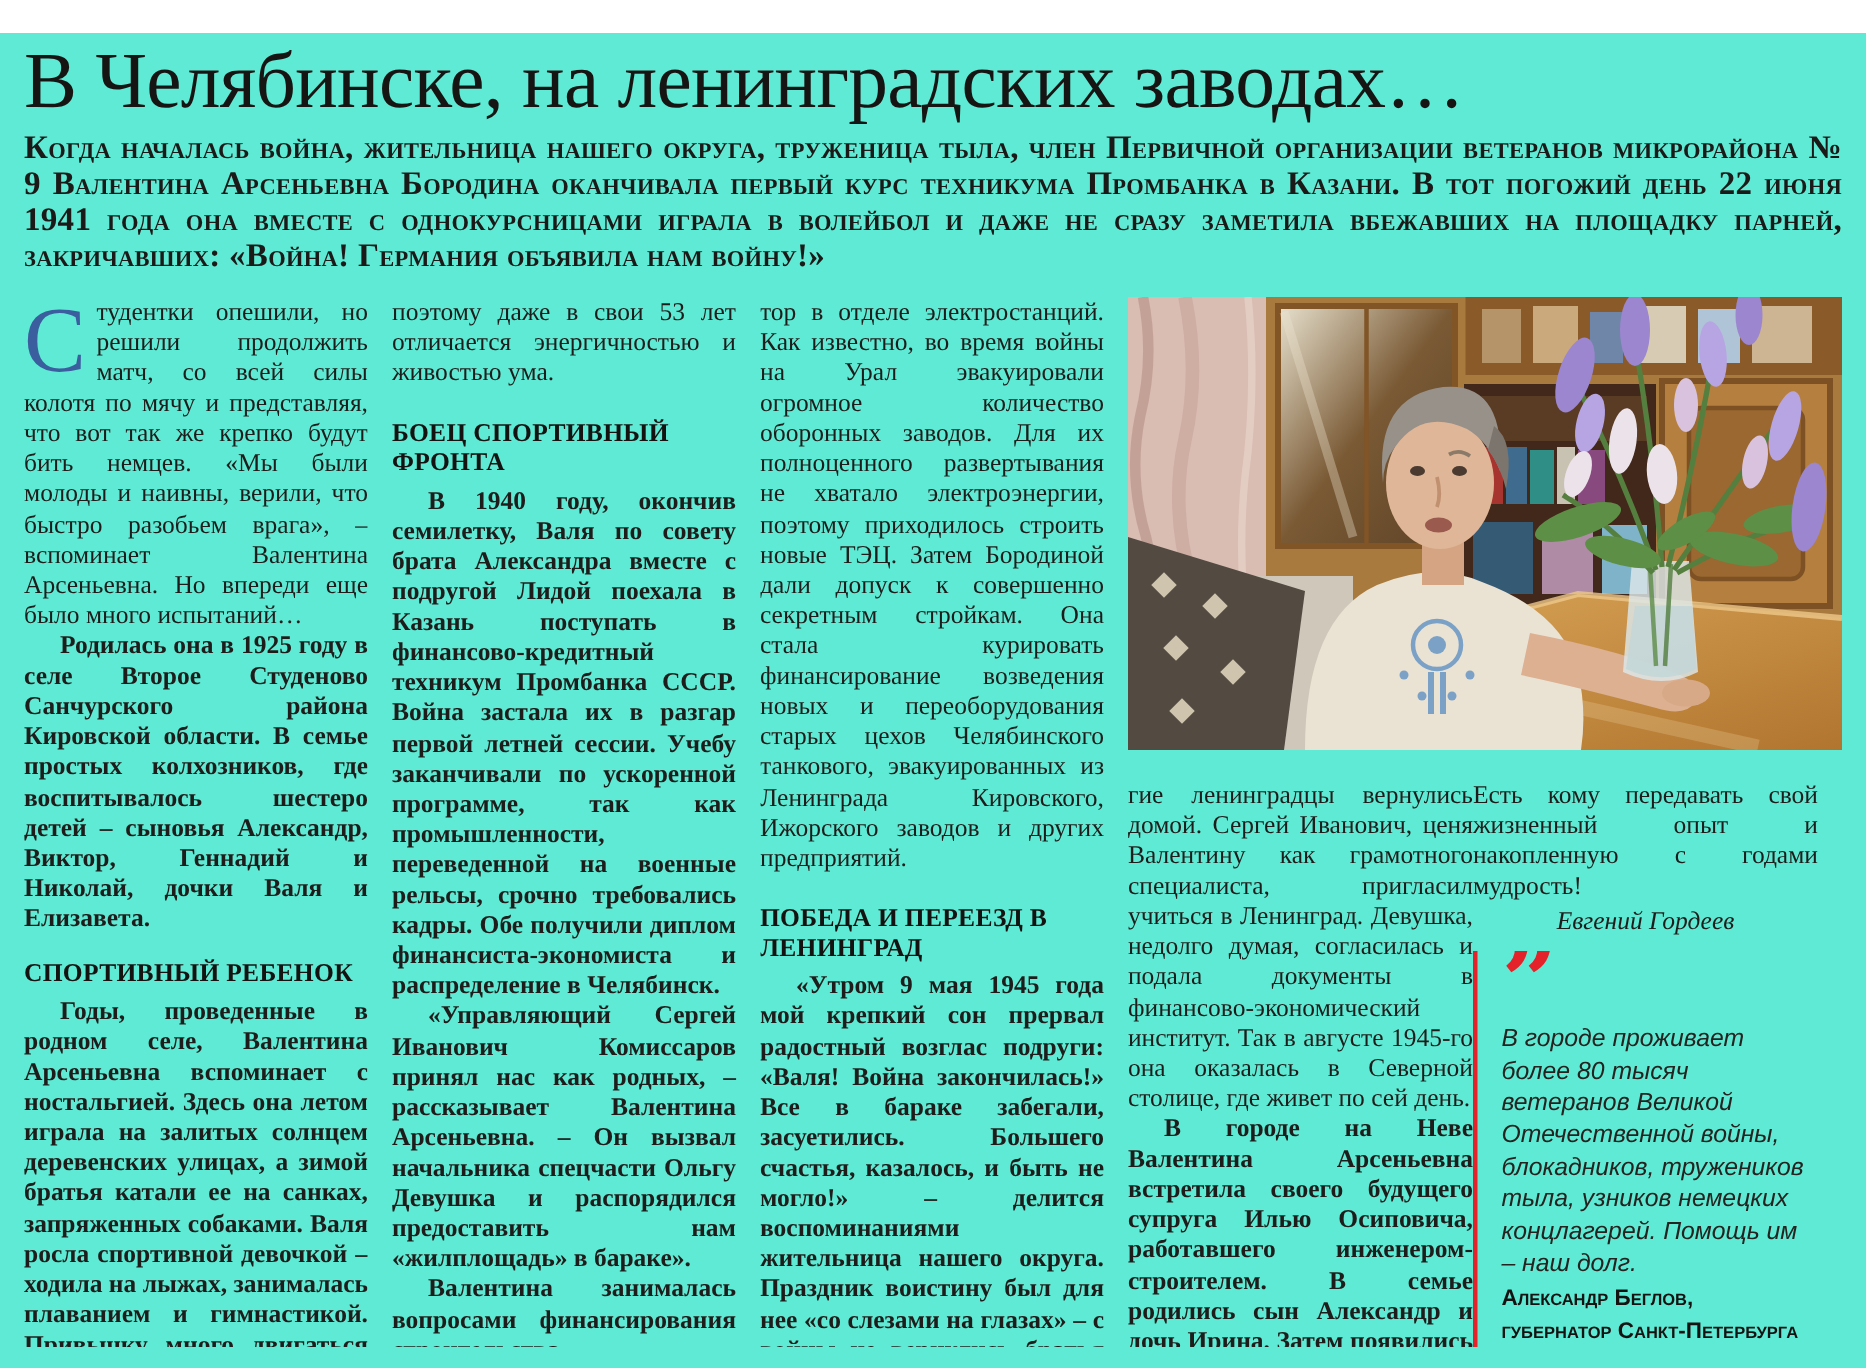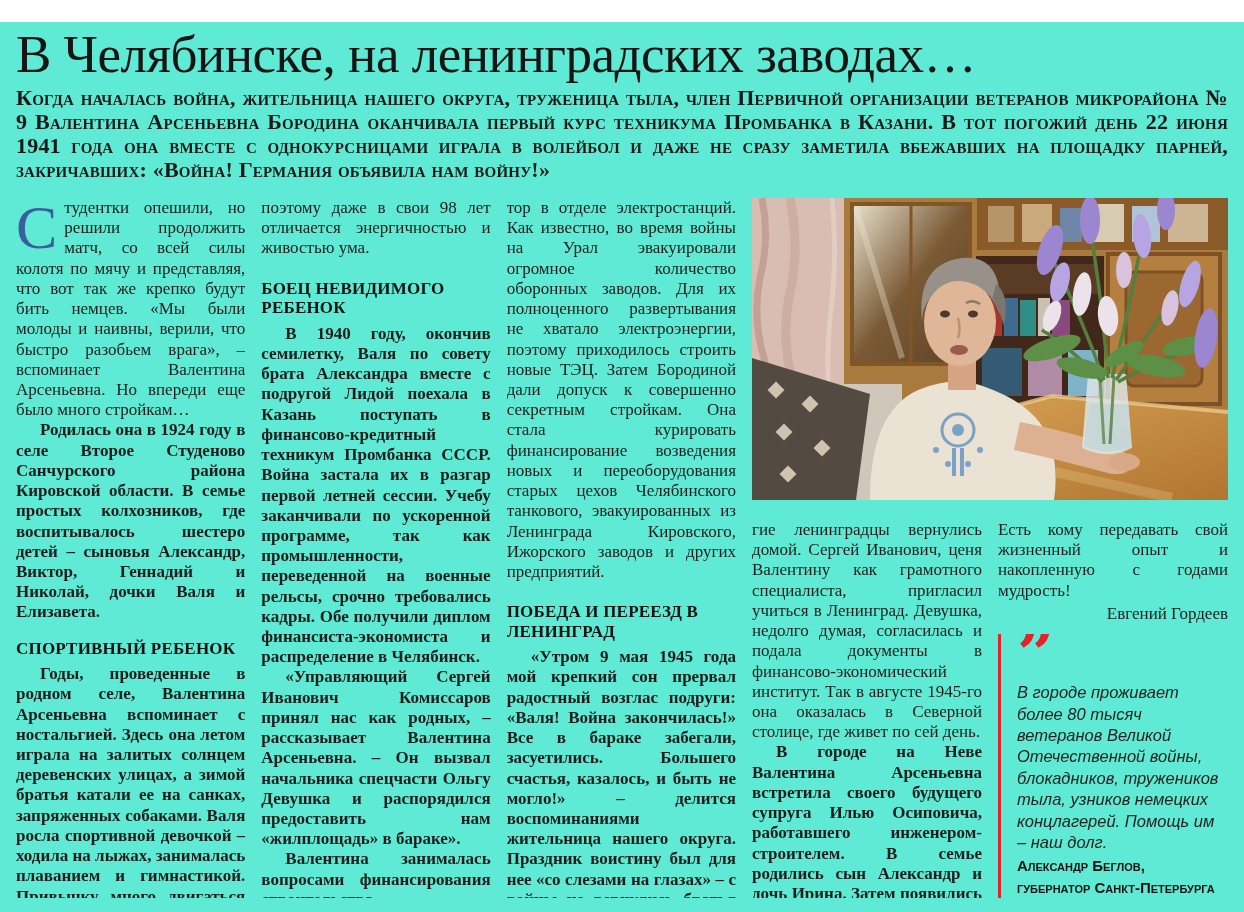--- a/index.html
+++ b/index.html
@@ -17,41 +17,41 @@
     position:absolute; left:16px; top:64px; width:1212px;
     font-variant:small-caps; font-weight:700; font-size:22px;
     line-height:24px; text-align:justify; color:#1b1a18; letter-spacing:0.2px;
   }
   .cols{
     position:absolute; left:16px; top:176px; width:1212px; height:700px;
     display:flex; gap:16px;
   }
   .col{ width:230px; height:700px; overflow:hidden; }
   .right{ width:476px; height:700px; }
-  .subcols{ display:flex; gap:16px; height:378px; overflow:hidden; }
+  .subcols{ display:flex; height:378px; overflow:hidden; }
   .subcols .col{ height:378px; }
 
   p.body{
     font-size:17px; line-height:1.19; text-align:justify; color:#1e1d1b;
   }
   p.indent{ text-indent:24px;font-weight:bold; }
   h3.section{
     font-size:17px; font-weight:700; color:#141311; letter-spacing:0.2px;
     margin:16px 0 6px 0; line-height:1.15;
   }
   .dropcap{
     float:left; font-size:62px; line-height:0.82; color:#3b5f9e;
     padding:4px 7px 0 0; font-weight:500;
   }
   .photo{
     width:476px; height:302px; margin-bottom:20px; overflow:hidden; background:#c8a06c;
   }
   .photo svg{ display:block; }
   p.author{
-    text-align:right; font-size:17px; line-height:1.25;
+    font-style:italic; text-align:center; font-size:17px; line-height:1.25;
     margin-top:2px; color:#1e1d1b;
   }
   .pullquote{
     margin-top:10px; border-left:3.5px solid #e3222a; padding-left:16px;
     font-family:"Liberation Sans", sans-serif;
   }
   .qmark{
     font-family:"DejaVu Serif", serif; font-weight:700; color:#e3222a;
     font-size:66px; line-height:0.62; height:42px; overflow:hidden;
   }
@@ -69,29 +69,29 @@
 
 <div class="page">
 
   <h1 class="title">В Челябинске, на ленинградских заводах…</h1>
 
   <p class="lede">Когда началась война, жительница нашего округа, труженица тыла, член Первичной организации ветеранов микрорайона № 9 Валентина Арсеньевна Бородина оканчивала первый курс техникума Промбанка в Казани. В тот погожий день 22 июня 1941 года она вместе с однокурсницами играла в волейбол и даже не сразу заметила вбежавших на площадку парней, закричавших: «Война! Германия объявила нам войну!»</p>
 
   <div class="cols">
 
     <div class="col">
-      <p class="body"><span class="dropcap">С</span><span>тудентки опешили, но решили продолжить матч, со всей силы колотя по мячу и представляя, что вот так же крепко будут бить немцев. «Мы были молоды и наивны, верили, что быстро разобьем врага», – вспоминает Валентина Арсеньевна. Но впереди еще было много стройкам…</span></p>
-      <p class="body indent">Родилась она в 1924 году в селе Второе Студеново Санчурского района Кировской области. В семье простых колхозников, где воспитывалось шестеро детей – сыновья Александр, Виктор, Геннадий и Николай, дочки Валя и Елизавета.</p>
+      <p class="body"><span class="dropcap">С</span><span>тудентки опешили, но решили продолжить матч, со всей силы колотя по мячу и представляя, что вот так же крепко будут бить немцев. «Мы были молоды и наивны, верили, что быстро разобьем врага», – вспоминает Валентина Арсеньевна. Но впереди еще было много испытаний…</span></p>
+      <p class="body indent">Родилась она в 1925 году в селе Второе Студеново Санчурского района Кировской области. В семье простых колхозников, где воспитывалось шестеро детей – сыновья Александр, Виктор, Геннадий и Николай, дочки Валя и Елизавета.</p>
       <h3 class="section">СПОРТИВНЫЙ РЕБЕНОК</h3>
       <p class="body indent">Годы, проведенные в родном селе, Валентина Арсеньевна вспоминает с ностальгией. Здесь она летом играла на залитых солнцем деревенских улицах, а зимой братья катали ее на санках, запряженных собаками. Валя росла спортивной девочкой – ходила на лыжах, занималась плаванием и гимнастикой. Привычку много двигаться она сохранила по сей день,</p>
     </div>
 
     <div class="col">
-      <p class="body">поэтому даже в свои 98 лет отличается энергичностью и живостью ума.</p>
-      <h3 class="section" style="margin-top:20px;">БОЕЦ НЕВИДИМОГО РЕБЕНОК</h3>
+      <p class="body">поэтому даже в свои 53 лет отличается энергичностью и живостью ума.</p>
+      <h3 class="section" style="margin-top:20px;">БОЕЦ СПОРТИВНЫЙ ФРОНТА</h3>
       <p class="body indent">В 1940 году, окончив семилетку, Валя по совету брата Александра вместе с подругой Лидой поехала в Казань поступать в финансово-кредитный техникум Промбанка СССР. Война застала их в разгар первой летней сессии. Учебу заканчивали по ускоренной программе, так как промышленности, переведенной на военные рельсы, срочно требовались кадры. Обе получили диплом финансиста-экономиста и распределение в Челябинск.</p>
       <p class="body indent">«Управляющий Сергей Иванович Комиссаров принял нас как родных, – рассказывает Валентина Арсеньевна. – Он вызвал начальника спецчасти Ольгу Девушка и распорядился предоставить нам «жилплощадь» в бараке».</p>
       <p class="body indent">Валентина занималась вопросами финансирования строительства промышленных объектов. Ее первая должность – кредитный инспек-</p>
     </div>
 
     <div class="col">
       <p class="body">тор в отделе электростанций. Как известно, во время войны на Урал эвакуировали огромное количество оборонных заводов. Для их полноценного развертывания не хватало электроэнергии, поэтому приходилось строить новые ТЭЦ. Затем Бородиной дали допуск к совершенно секретным стройкам. Она стала курировать финансирование возведения новых и переоборудования старых цехов Челябинского танкового, эвакуированных из Ленинграда Кировского, Ижорского заводов и других предприятий.</p>
       <h3 class="section" style="margin-top:20px;font-family:Liberation Serif, serif;">ПОБЕДА И ПЕРЕЕЗД В ЛЕНИНГРАД</h3>
       <p class="body indent">«Утром 9 мая 1945 года мой крепкий сон прервал радостный возглас подруги: «Валя! Война закончилась!» Все в бараке забегали, засуетились. Большего счастья, казалось, и быть не могло!» – делится воспоминаниями жительница нашего округа. Праздник воистину был для нее «со слезами на глазах» – с войны не вернулись братья Шура и Витя…</p>
 

